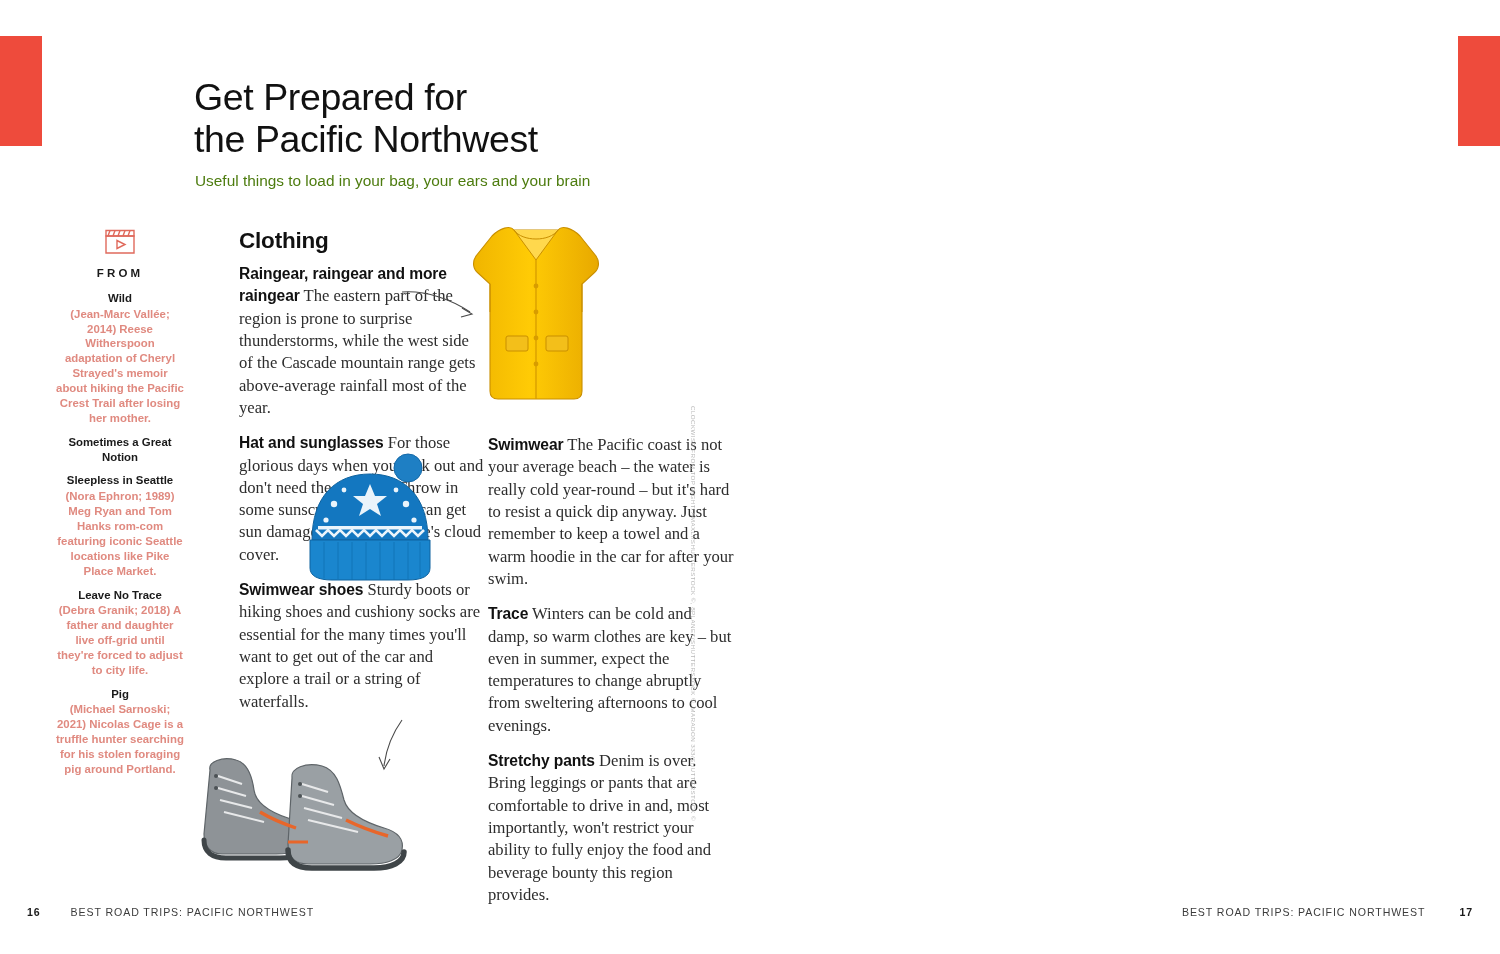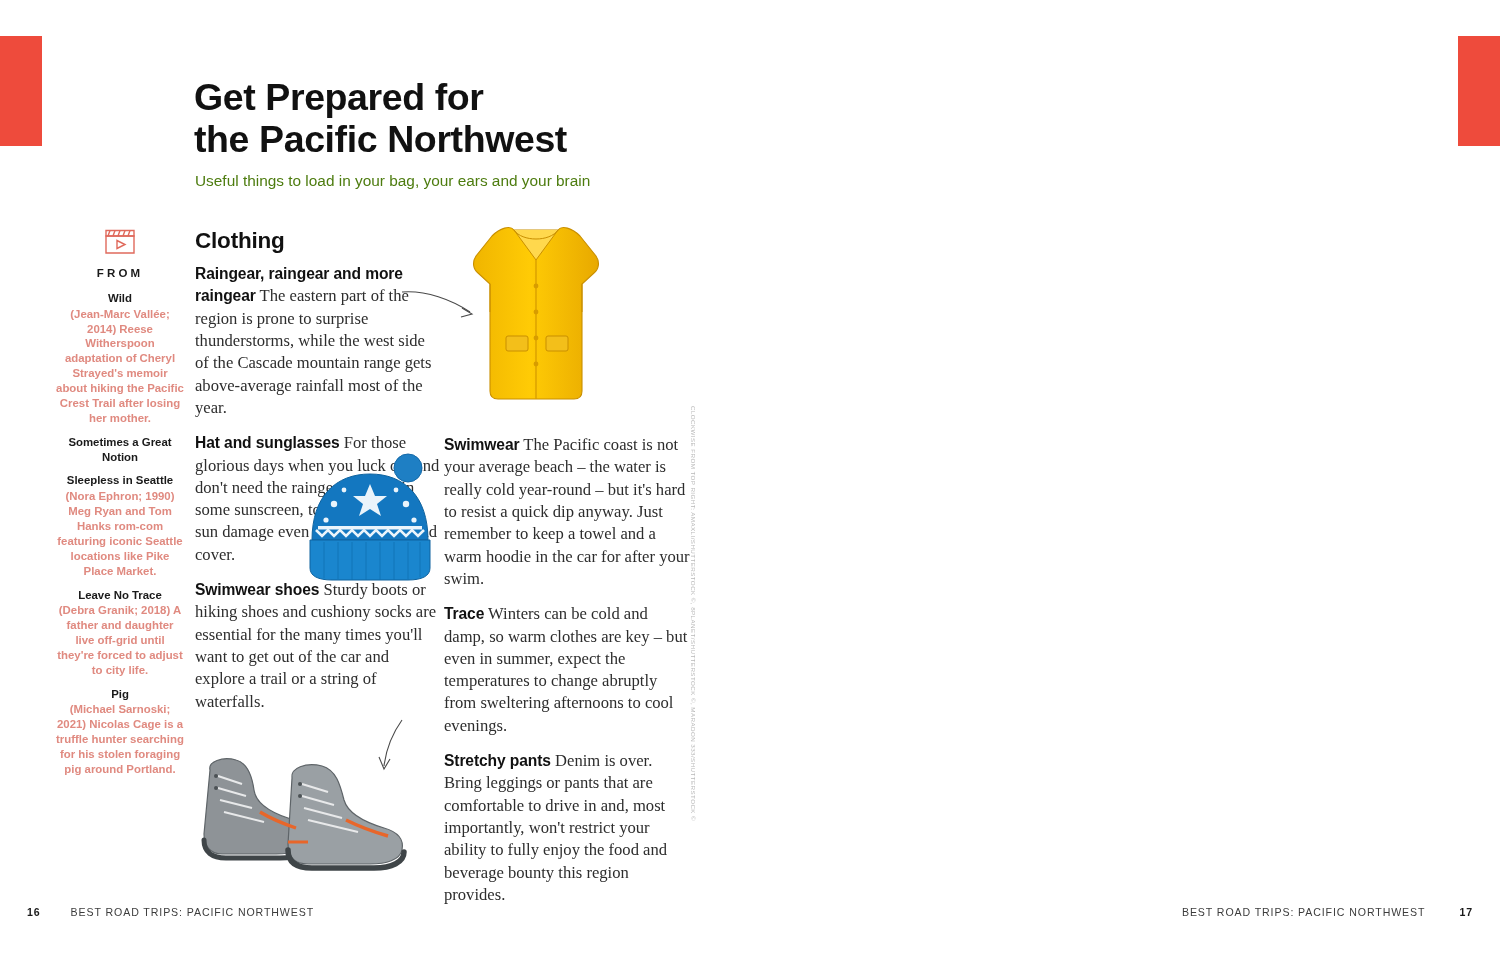--- a/index.html
+++ b/index.html
@@ -15,21 +15,21 @@
   .accent{position:absolute;background:#ee4b3c;}
   .accent-left{left:0;top:36px;width:42px;height:110px;}
   .accent-right{right:0;top:36px;width:42px;height:110px;}
   .page{position:absolute;top:0;height:954px;}
   .page-left{left:0;width:750px;}
   .page-right{left:750px;width:750px;}
 
   
   .headline{
     position:absolute;left:194px;top:76px;width:480px;
-    font-size:37.5px;line-height:1.12;font-weight:700;letter-spacing:-0.4px;
+    font-size:37.5px;line-height:1.12;font-weight:400;letter-spacing:-0.4px;
     color:#111;
   }
   .subhead{
     position:absolute;left:195px;top:171px;width:520px;
     font-size:15.4px;line-height:1.35;color:#4d7c0f;font-weight:400;
   }
 
   
   .sb{position:absolute;width:128px;text-align:center;}
   .sb-icon{display:block;margin:0 auto 7px;}
@@ -45,21 +45,21 @@
   .sb-desc{
     font-size:11.4px;line-height:1.31;color:#e08a80;font-weight:700;
   }
 
   .watch-col{left:56px;top:228px;}
 
   
   .sec-head{
     font-size:22.5px;font-weight:600;color:#111;letter-spacing:-0.2px;
   }
-  .body-col{position:absolute;}
+  .body-col{position:absolute;margin-left:44px;}
   .para{
     font-family:"Liberation Serif", serif;
     font-size:16.6px;line-height:1.345;color:#2d2d2d;
     margin:0 0 13px 0;text-align:left;
   }
   .lead{
     font-family:"Liberation Sans", sans-serif;
     font-weight:700;font-size:15.6px;color:#111;letter-spacing:-0.1px;
   }
 
@@ -125,21 +125,21 @@
       <div>
           <div class="sb-entry">
             <div class="sb-title">Wild</div>
             <div class="sb-desc">(Jean-Marc Vallée; 2014) Reese Witherspoon adaptation of Cheryl Strayed's memoir about hiking the Pacific Crest Trail after losing her mother.</div>
           </div>
           <div class="sb-entry">
             <div class="sb-title">Sometimes a Great Notion</div>
           </div>
           <div class="sb-entry">
             <div class="sb-title">Sleepless in Seattle</div>
-            <div class="sb-desc">(Nora Ephron; 1990) Meg Ryan and Tom Hanks rom-com featuring iconic Seattle locations like Pike Place Market.</div>
+            <div class="sb-desc">(Nora Ephron; 1989) Meg Ryan and Tom Hanks rom-com featuring iconic Seattle locations like Pike Place Market.</div>
           </div>
           <div class="sb-entry">
             <div class="sb-title">Leave No Trace</div>
             <div class="sb-desc">(Debra Granik; 2018) A father and daughter live off-grid until they're forced to adjust to city life.</div>
           </div>
           <div class="sb-entry">
             <div class="sb-title">Pig</div>
             <div class="sb-desc">(Michael Sarnoski; 2021) Nicolas Cage is a truffle hunter searching for his stolen foraging pig around Portland.</div>
           </div>
         </div>

